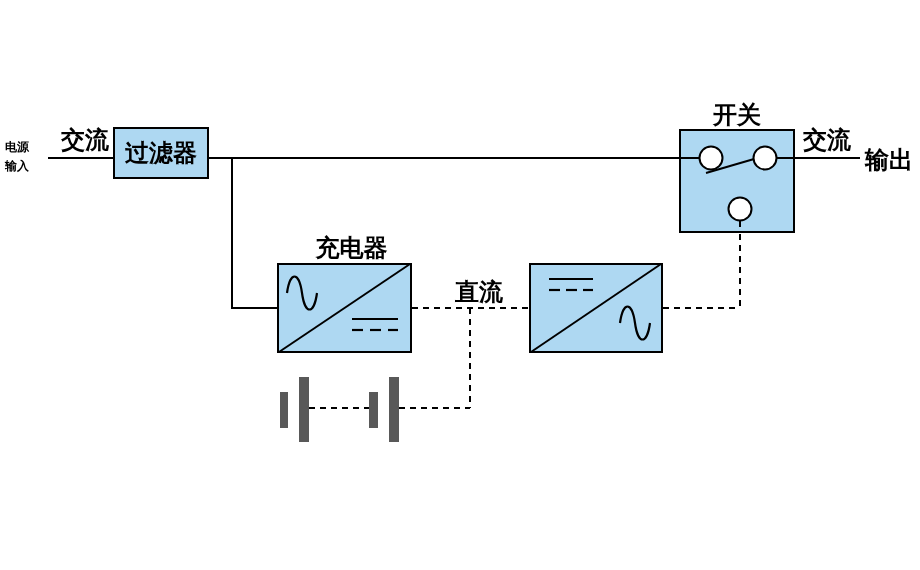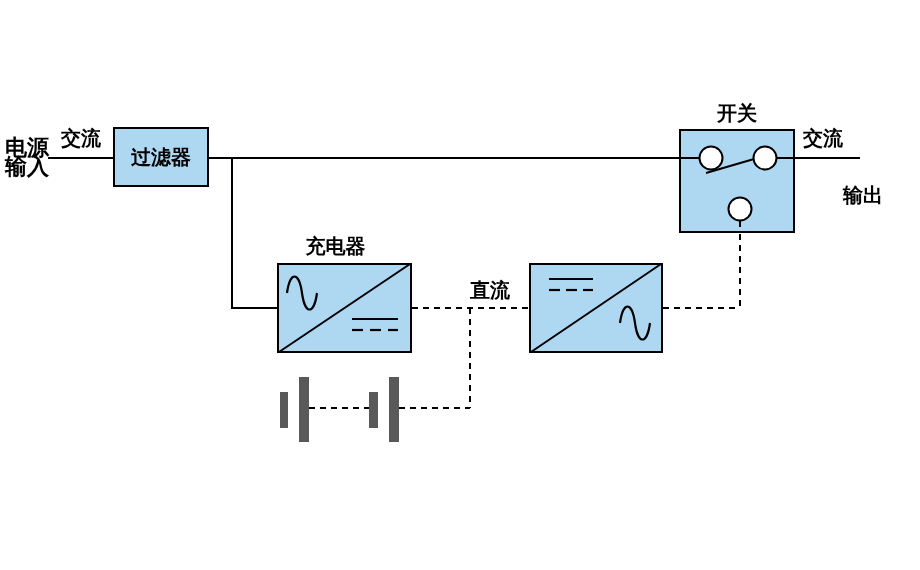--- a/index.html
+++ b/index.html
@@ -29,43 +29,43 @@
   .connector { stroke: var(--stroke); stroke-width: 2; fill: none; }
   .dashed { stroke-dasharray: 6 5; }
   .batt-bar { fill: var(--battery-fill); stroke: none; }
   .box-rect { fill: var(--box-fill); stroke: var(--stroke); stroke-width: 2; }
   .sym { stroke: var(--stroke); stroke-width: 2.2; fill: none; }
   .contact { fill: #ffffff; stroke: var(--stroke); stroke-width: 2; }
   .lbl {
     position: absolute;
     color: var(--text);
     font-weight: bold;
-    font-size: 20px;
+    font-size: 24px;
     line-height: 1.0;
     white-space: nowrap;
     z-index: 2;
   }
   .lbl.centered { text-align: center; }
-  .two-line { font-size: 22px; line-height: 19px; }
+  .two-line { font-size: 12px; line-height: 19px; }
   .two-line span { display: block; }
   .node-box {
     position: absolute;
     z-index: 1;
   }
   .filter-box {
     position: absolute;
     left: 113px; top: 127px;
-    width: 96px; height: 60px;
+    width: 96px; height: 52px;
     background: var(--box-fill);
     border: 2px solid var(--stroke);
     display: flex;
     align-items: center;
     justify-content: center;
     font-weight: bold;
-    font-size: 20px;
+    font-size: 24px;
     color: var(--text);
     z-index: 1;
   }
 </style>
 </head>
 <body>
 
 <div class="canvas">
 
   <svg class="overlay" width="920" height="570" viewBox="0 0 920 570">
@@ -94,34 +94,34 @@
   <div class="lbl two-line" style="left:5px; top:138px;">
     <span>电源</span>
     <span>输入</span>
   </div>
   <div class="lbl" style="left:61px; top:128px;">交流</div>
 
   <div class="filter-box">
     <span>过滤器</span>
   </div>
 
-  <div class="lbl centered" style="left:268px; top:236px; width:135px;">充电器</div>
+  <div class="lbl centered" style="left:284px; top:236px; width:135px;">充电器</div>
   <svg class="node-box" style="left:277px; top:263px;" width="135" height="90" viewBox="0 0 135 90">
     <rect class="box-rect" x="1" y="1" width="133" height="88"></rect>
     <line class="connector" x1="2" y1="89" x2="133" y2="1"></line>
     <path class="sym" d="M10,30 C13,8 22,8 25,30 C28,52 37,52 40,30"></path>
     <g>
       <line class="sym" x1="75" y1="56" x2="121" y2="56"></line>
       <line class="sym" x1="75" y1="67" x2="86" y2="67"></line>
       <line class="sym" x1="93" y1="67" x2="104" y2="67"></line>
       <line class="sym" x1="111" y1="67" x2="121" y2="67"></line>
     </g>
   </svg>
 
-  <div class="lbl centered" style="left:462px; top:280px; width:56px;">直流</div>
+  <div class="lbl centered" style="left:451px; top:280px; width:56px;">直流</div>
 
   <svg class="node-box" style="left:529px; top:263px;" width="134" height="90" viewBox="0 0 134 90">
     <rect class="box-rect" x="1" y="1" width="132" height="88"></rect>
     <line class="connector" x1="2" y1="89" x2="132" y2="1"></line>
     <g>
       <line class="sym" x1="20" y1="16" x2="64" y2="16"></line>
       <line class="sym" x1="20" y1="27" x2="31" y2="27"></line>
       <line class="sym" x1="37" y1="27" x2="48" y2="27"></line>
       <line class="sym" x1="54" y1="27" x2="64" y2="27"></line>
     </g>
@@ -135,15 +135,15 @@
     <line class="connector" x1="2" y1="29" x2="21" y2="29"></line>
     <line class="connector" x1="97" y1="29" x2="114" y2="29"></line>
     <line class="connector" x1="27" y1="44" x2="75" y2="30"></line>
     <circle class="contact" cx="32" cy="29" r="11.5"></circle>
     <circle class="contact" cx="86" cy="29" r="11.5"></circle>
     <circle class="contact" cx="61" cy="80" r="11.5"></circle>
     <line class="connector dashed" x1="61" y1="92" x2="61" y2="104"></line>
   </svg>
 
   <div class="lbl" style="left:803px; top:128px;">交流</div>
-  <div class="lbl" style="left:843px; top:148px;margin-top:37px;">输出</div>
+  <div class="lbl" style="left:865px; top:148px;">输出</div>
 
 </div>
 
 </body></html>

